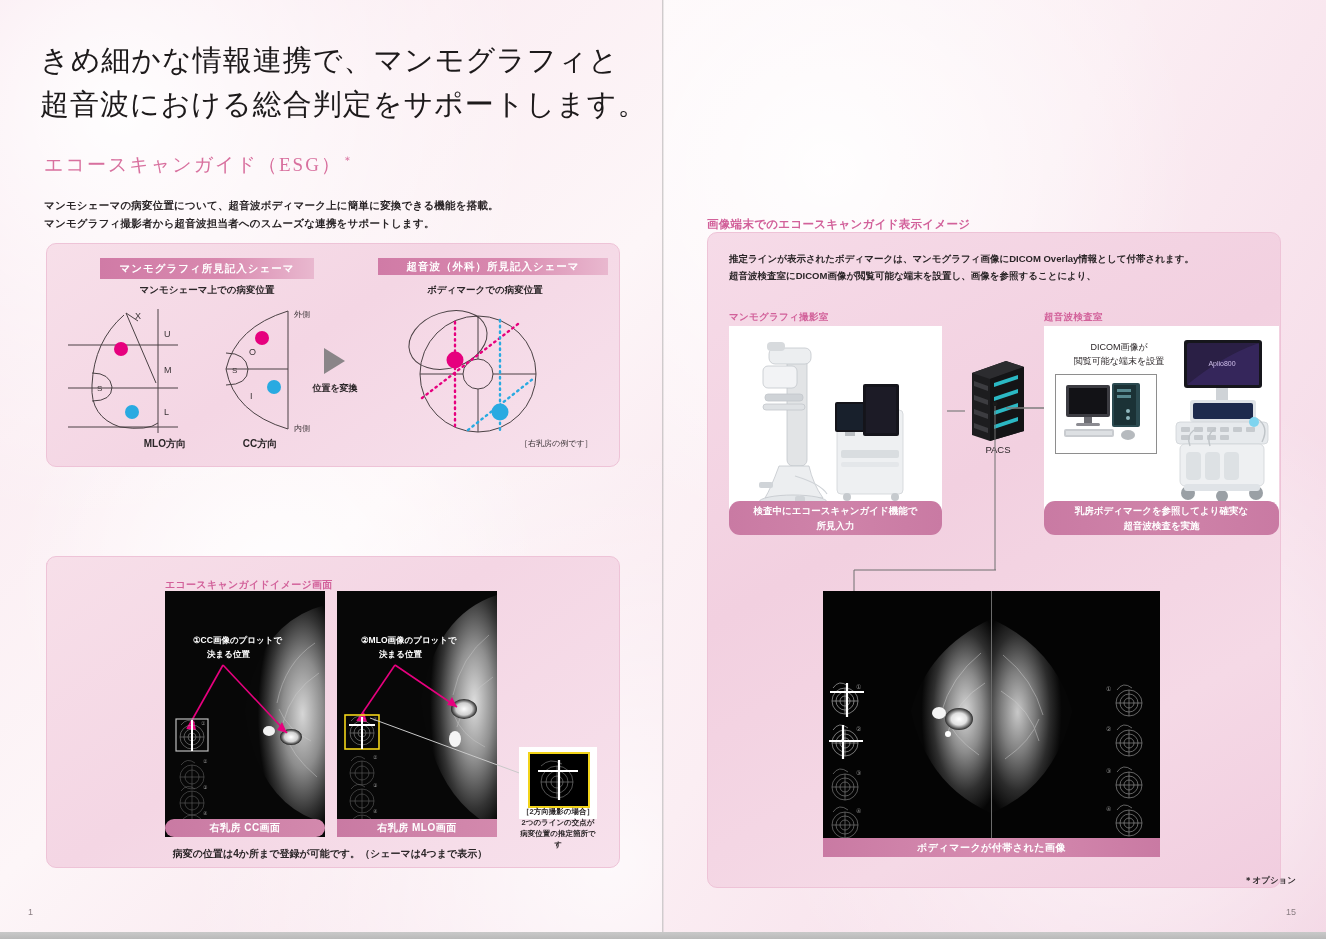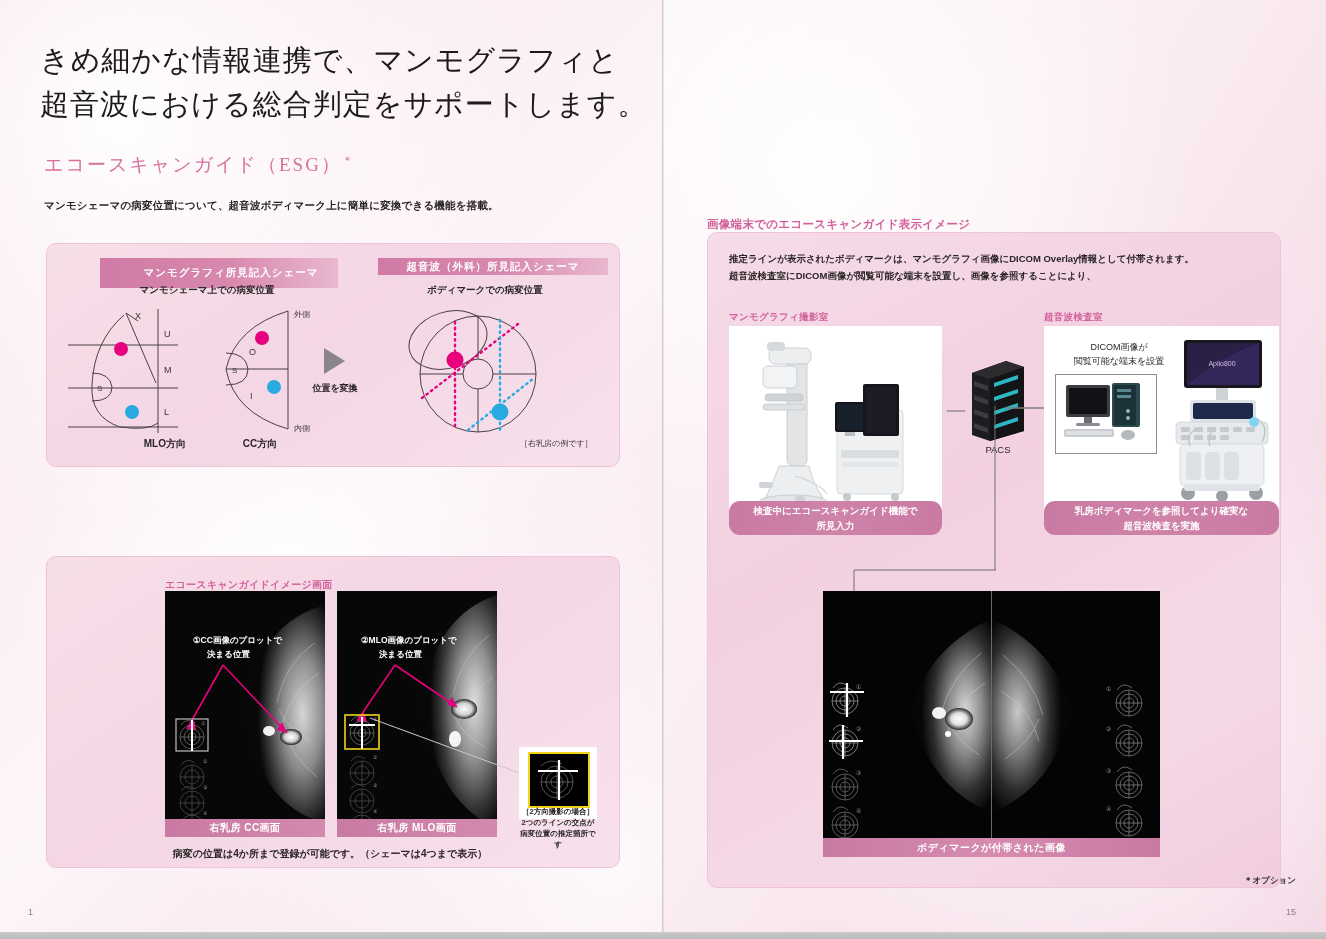--- a/index.html
+++ b/index.html
@@ -106,25 +106,26 @@
       <span class="hl-line">きめ細かな情報連携で、マンモグラフィと</span>
       <span class="hl-line">超音波における総合判定をサポートします。</span>
     </div>
 
     <div class="esg-head">
       <span>エコースキャンガイド（ESG）</span><sup>＊</sup>
     </div>
 
     <div class="esg-desc">
       <div>マンモシェーマの病変位置について、超音波ボディマーク上に簡単に変換できる機能を搭載。</div>
+      <div>マンモグラフィ撮影者から超音波担当者へのスムーズな連携をサポートします。</div>
     </div>
 
     <div class="panel" style="left:46px;top:243px;width:572px;height:222px;"></div>
 
-    <div class="tbar" style="left:100px;top:258px;width:214px;height:30px;font-size:10.5px;padding-left:24px;">
+    <div class="tbar" style="left:100px;top:258px;width:214px;height:21px;font-size:10.5px;">
       <span>マンモグラフィ所見記入シェーマ</span>
     </div>
     <div class="smalllbl" style="left:100px;top:284px;width:214px;">マンモシェーマ上での病変位置</div>
 
     <div class="tbar" style="left:370px;top:258px;width:230px;height:17px;font-size:10.5px;margin-left:8px;">
       <span>超音波（外科）所見記入シェーマ</span>
     </div>
     <div class="smalllbl" style="left:370px;top:284px;width:230px;">ボディマークでの病変位置</div>
 
     <div class="schemawrap" style="left:66px;top:305px;width:120px;height:130px;">
@@ -269,21 +270,21 @@
           <line x1="15" y1="236" x2="39" y2="236"></line>
             <line x1="27" y1="224" x2="27" y2="246"></line>
         </g>
         <g fill="#8f8f8f" font-size="5">
           <text x="38" y="172">②</text>
             <text x="38" y="198">③</text>
             <text x="38" y="224">④</text>
         </g>
       </svg>
     </div>
-    <div class="shotcap" style="left:165px;top:819px;width:160px;height:18px;">右乳房 CC画面</div>
+    <div class="shotcap" style="left:165px;top:819px;width:160px;height:18px;border-radius:9px;">右乳房 CC画面</div>
 
     <div class="shot" style="left:337px;top:591px;width:160px;height:246px;">
       <svg width="160" height="246" viewBox="0 0 160 246">
         <defs>
           <radialGradient id="br2" cx="70%" cy="46%" r="58%">
             <stop offset="0%" stop-color="#dedede"></stop>
               <stop offset="42%" stop-color="#909090"></stop>
             <stop offset="78%" stop-color="#333"></stop>
               <stop offset="100%" stop-color="#080808"></stop>
           </radialGradient>

